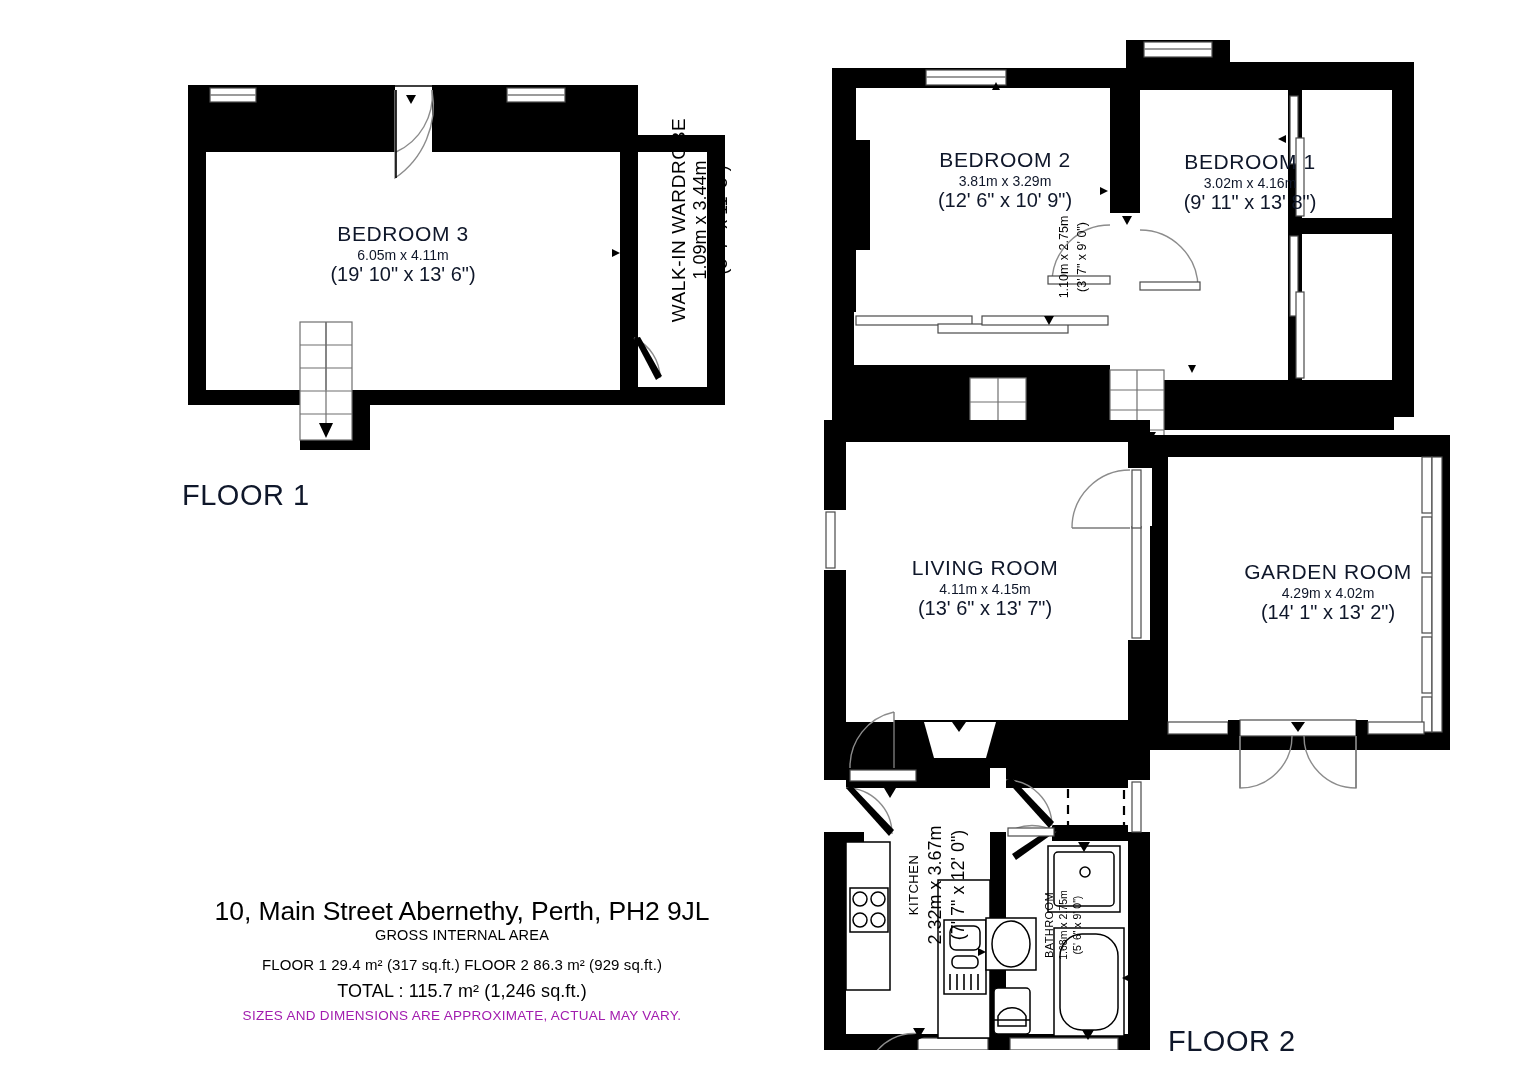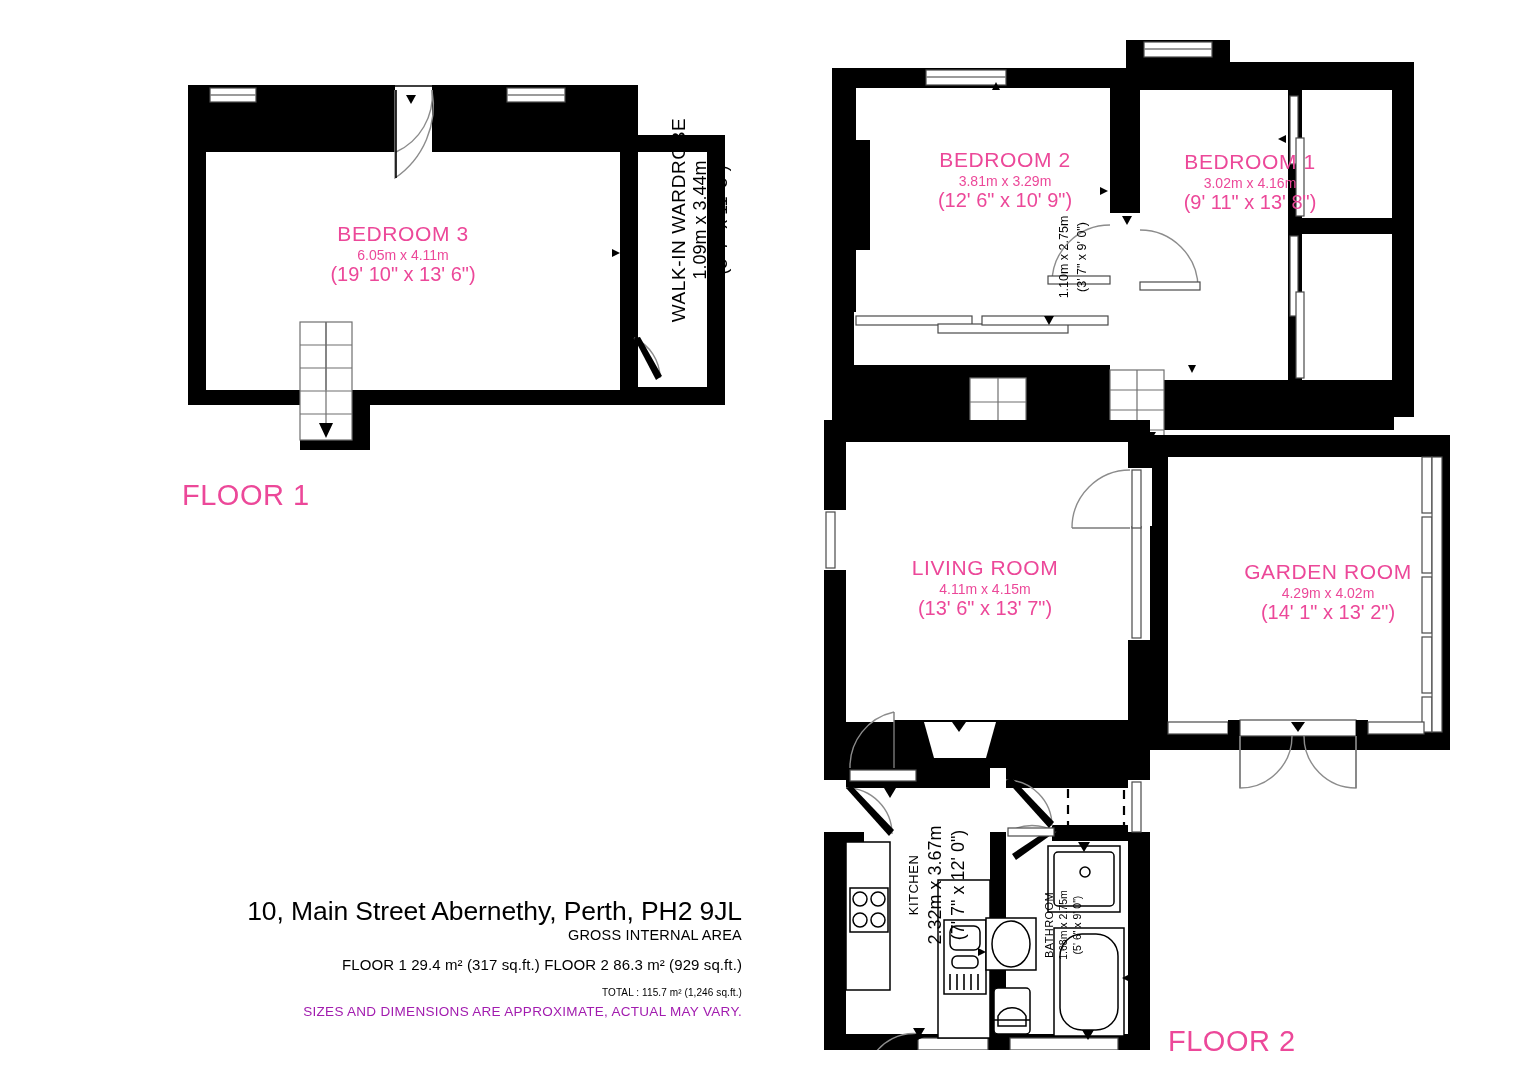--- a/index.html
+++ b/index.html
@@ -27,21 +27,21 @@
   .stair-line { stroke: #6f6f6f; stroke-width: 1.2; fill: none; }
   .stair-box { fill: #ffffff; stroke: #6f6f6f; stroke-width: 1.2; }
   .arrowk { fill: #000000; }
   .dashbox { fill: none; stroke: #000000; stroke-width: 2.2; stroke-dasharray: 9 7; }
   .winline { fill: #ffffff; stroke: #4a4a4a; stroke-width: 1.2; }
 
   
   .lbl {
     position: absolute;
     text-align: center;
-    color: #ec4899;
+    color: #0f172a;
     line-height: 1.18;
     white-space: nowrap;
     user-select: none;
   }
   .room-name { font-size: 21px; letter-spacing: 0.6px; }
   .room-dim  { font-size: 14px; }
   .room-dim2 { font-size: 20px; }
   .floor-tag { font-size: 29px; letter-spacing: 0.5px; margin-top: 20px; }
 
   .vert {
@@ -56,27 +56,27 @@
   .vert-small-name { font-size: 13px; letter-spacing: 0.5px; }
   .vert-small-dim  { font-size: 12.5px; }
   .vert-tiny-name  { font-size: 11px; letter-spacing: 0.4px; }
   .vert-tiny-dim   { font-size: 10.5px; }
 
   #titleblock {
     position: absolute;
     left: 182px;
     top: 896px;
     width: 560px;
-    text-align: right;
+    text-align: center;
     color: #000;
   }
   #addr { font-size: 26.5px; letter-spacing: -0.1px; white-space: nowrap; }
   #gia  { font-size: 14.5px; letter-spacing: 0.2px; }
   #areas{ font-size: 15px; margin-top: 13px; letter-spacing: 0.1px; }
-  #total{ font-size: 10px; margin-top: 14px; letter-spacing: 0.1px; }
+  #total{ font-size: 18px; margin-top: 8px; letter-spacing: 0.1px; }
   #disc { font-size: 13.5px; margin-top: 6px; color: #a21caf; letter-spacing: 0.3px; }
 </style>
 </head>
 <body>
 
 <div id="page">
 
   <svg class="plan" id="floor1-svg" width="600" height="460" style="left:160px; top:60px;">
 
     <g>

